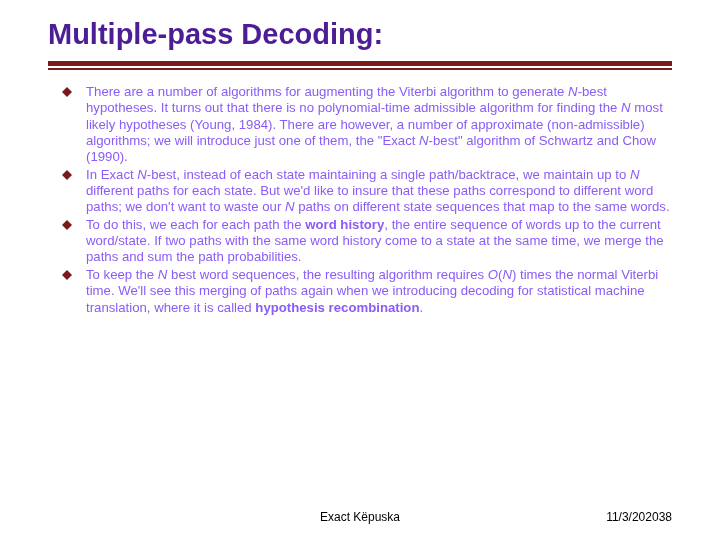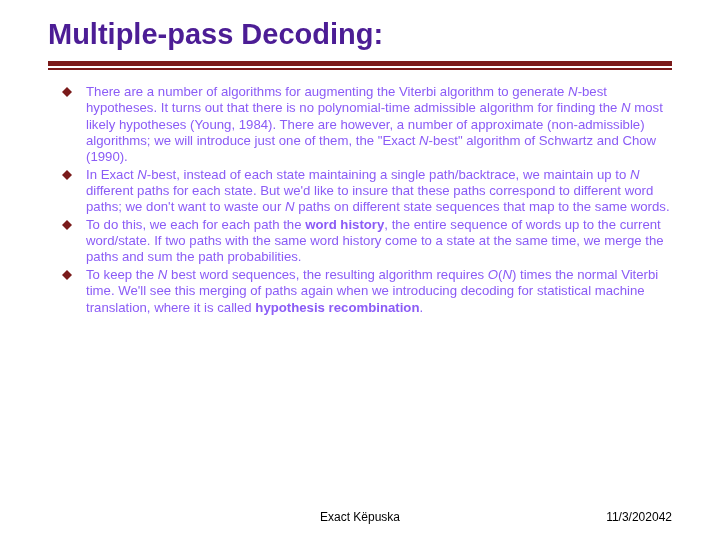--- a/index.html
+++ b/index.html
@@ -125,14 +125,14 @@
         <span>To keep the </span><span class="em">N</span><span> best word sequences, the resulting algorithm requires </span><span class="em">O</span><span>(</span><span class="em">N</span><span>) times the normal Viterbi time. We'll see this merging of paths again when we introducing decoding for statistical machine translation, where it is called </span><span class="bold">hypothesis recombination</span><span>.</span>
       </span>
     </li>
 
   </ul>
 </div>
 
 <div class="footer">
   <span>11/3/2020</span>
   <span class="center">Exact Këpuska</span>
-  <span>42</span>
+  <span>38</span>
 </div>
 
 </body></html>

